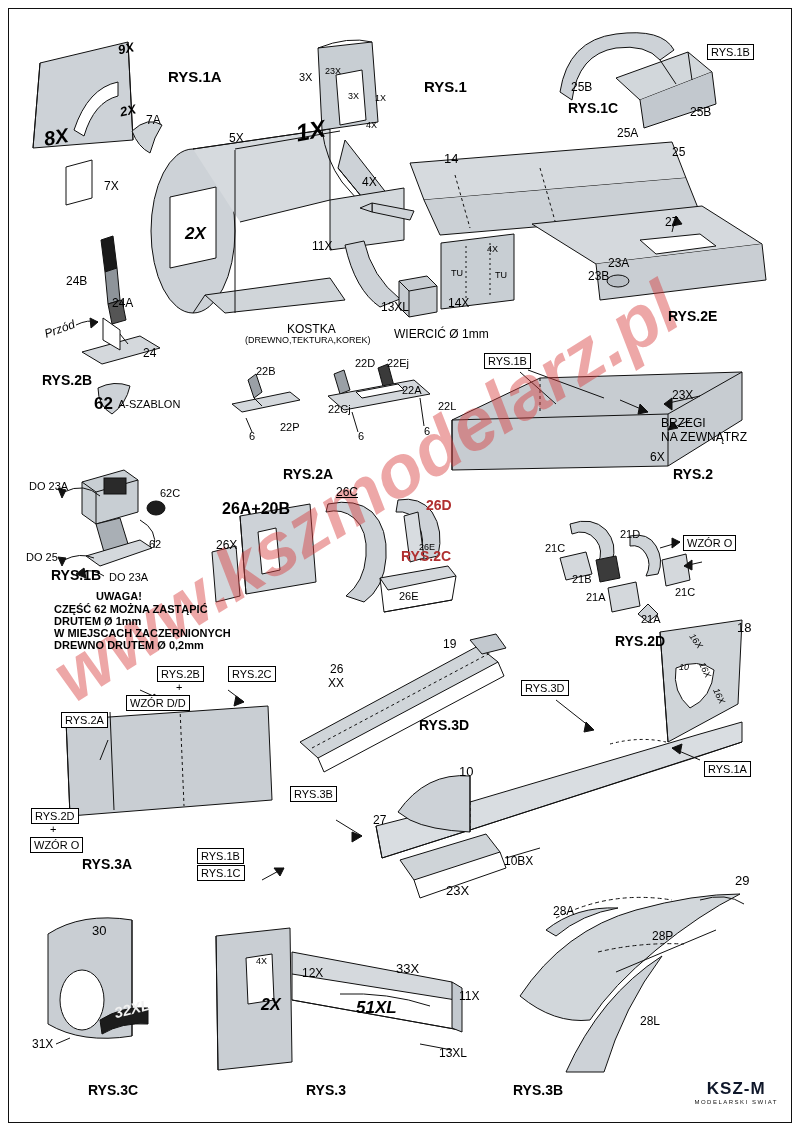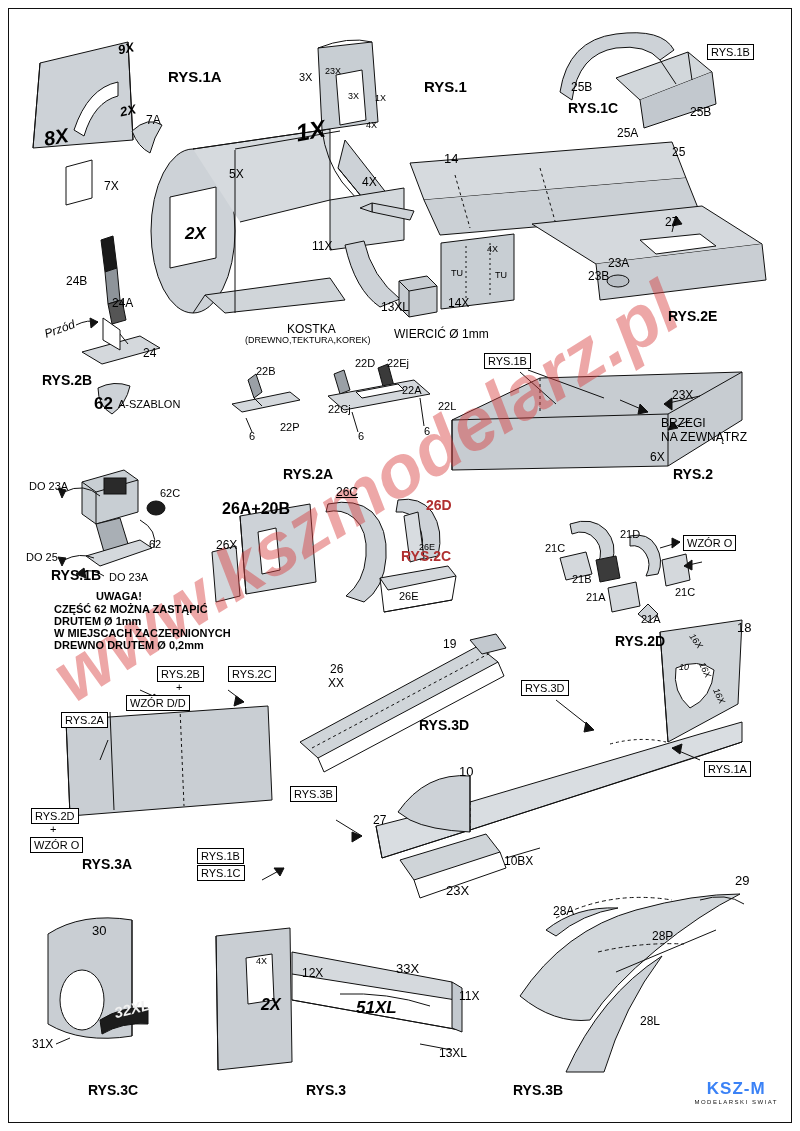--- a/index.html
+++ b/index.html
@@ -7,21 +7,21 @@
   #page{position:relative;width:800px;height:1131px;background:#ffffff;overflow:hidden;}
   #frame{position:absolute;left:8px;top:8px;width:784px;height:1115px;border:1.5px solid #111;box-sizing:border-box;}
   .lbl{position:absolute;font-family:"Liberation Sans",sans-serif;color:#000;white-space:nowrap;}
   .bold{font-weight:bold;}
   .ital{font-style:italic;}
   .box{position:absolute;border:1px solid #000;background:#fff;box-sizing:border-box;padding:1px 3px;white-space:nowrap;font-family:"Liberation Sans",sans-serif;}
   svg{position:absolute;left:0;top:0;width:800px;height:1131px;overflow:visible;}
   .wm{position:absolute;left:0;top:0;width:800px;height:1131px;pointer-events:none;}
   .wmtext{position:absolute;font-family:"Liberation Sans",sans-serif;font-weight:bold;font-style:italic;color:rgba(214,60,60,0.45);white-space:nowrap;}
   .logo{position:absolute;right:22px;bottom:26px;text-align:center;}
-  .logo .k{font-family:"Liberation Sans",sans-serif;font-weight:bold;font-size:17px;letter-spacing:1px;color:#3b82f6;}
+  .logo .k{font-family:"Liberation Sans",sans-serif;font-weight:bold;font-size:17px;letter-spacing:1px;color:#0f172a;}
   .logo .s{font-family:"Liberation Sans",sans-serif;font-size:6px;letter-spacing:1.5px;color:#111;}
 </style>
 </head>
 <body>
 
 <div id="page">
 
   <div id="frame"></div>
 
   <svg viewBox="0 0 800 1131">
@@ -262,21 +262,21 @@
     <div class="box" style="left:197px;top:848px;font-size:11px;">RYS.1B</div>
     <div class="box" style="left:197px;top:865px;font-size:11px;">RYS.1C</div>
   </div>
 
   <div>
     <div class="lbl bold ital" style="left:118px;top:41px;font-size:13px;transform:rotate(-12deg);">9X</div>
     <div class="lbl bold ital" style="left:120px;top:103px;font-size:13px;transform:rotate(-12deg);">2X</div>
     <div class="lbl bold ital" style="left:44px;top:126px;font-size:20px;transform:rotate(-10deg);">8X</div>
     <div class="lbl" style="left:146px;top:113px;font-size:12px;">7A</div>
     <div class="lbl" style="left:104px;top:179px;font-size:12px;text-align:right;">7X</div>
-    <div class="lbl" style="left:229px;top:131px;font-size:12px;margin-top:36px;">5X</div>
+    <div class="lbl" style="left:229px;top:131px;font-size:12px;">5X</div>
     <div class="lbl bold ital" style="left:185px;top:224px;font-size:17px;">2X</div>
     <div class="lbl" style="left:299px;top:71px;font-size:11px;">3X</div>
     <div class="lbl" style="left:325px;top:66px;font-size:9px;">23X</div>
     <div class="lbl" style="left:348px;top:91px;font-size:9px;">3X</div>
     <div class="lbl" style="left:375px;top:93px;font-size:9px;">1X</div>
     <div class="lbl bold ital" style="left:296px;top:117px;font-size:24px;transform:rotate(-10deg);">1X</div>
     <div class="lbl" style="left:366px;top:120px;font-size:9px;">4X</div>
     <div class="lbl" style="left:362px;top:175px;font-size:12px;">4X</div>
     <div class="lbl" style="left:312px;top:239px;font-size:12px;">11X</div>
     <div class="lbl" style="left:381px;top:300px;font-size:12px;">13XL</div>

